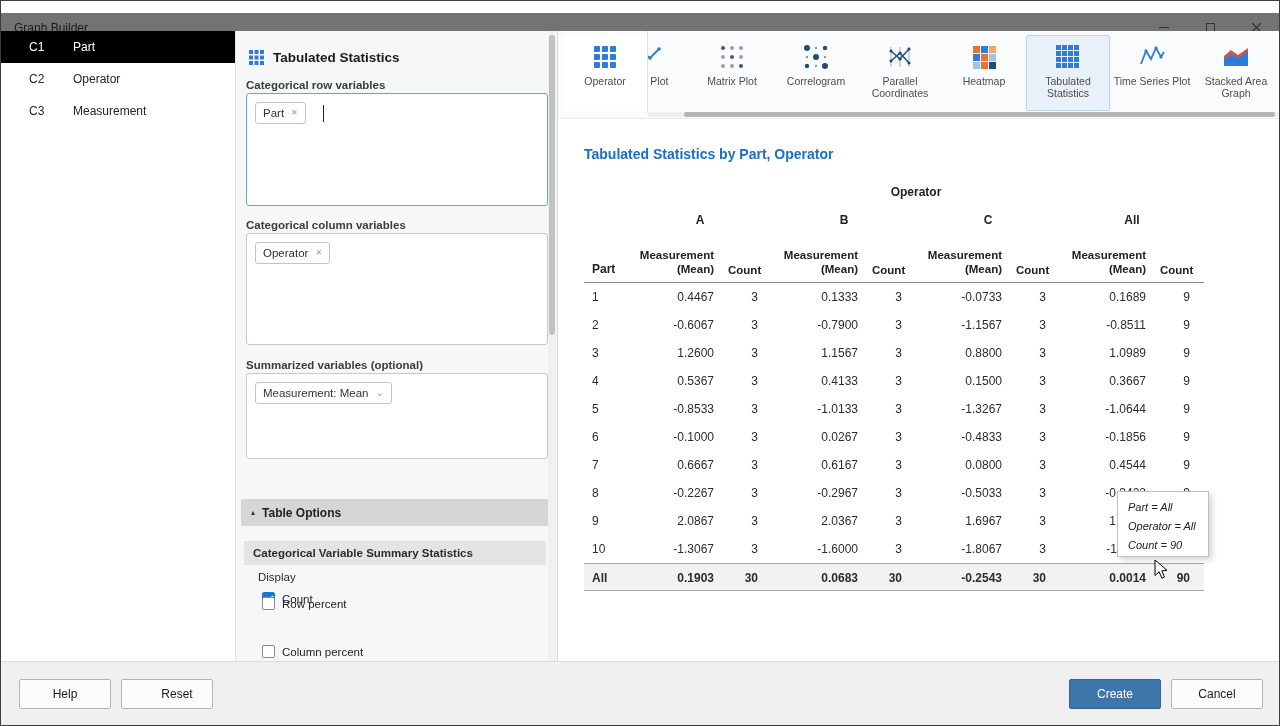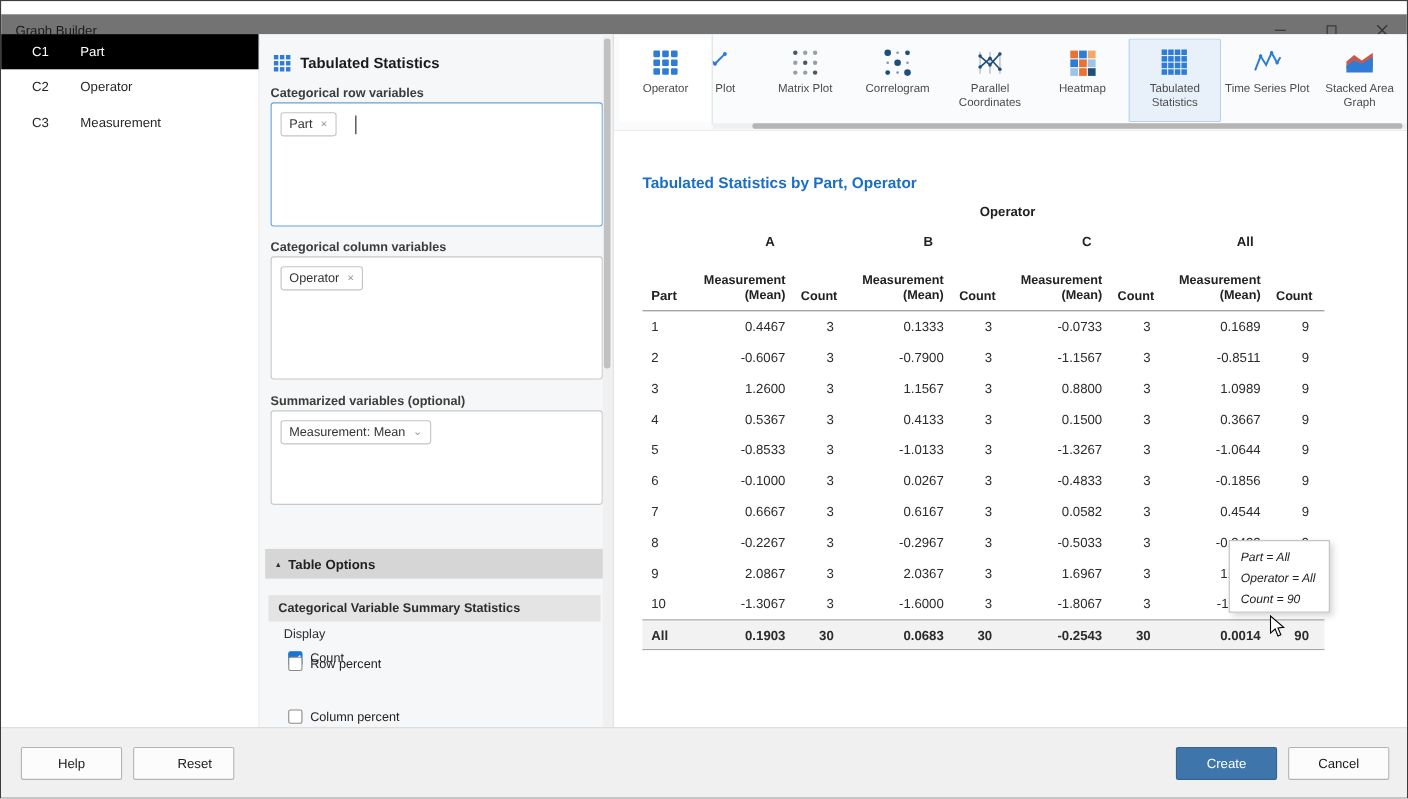--- a/index.html
+++ b/index.html
@@ -50,21 +50,21 @@
   .glabel { margin-top:3px; font-size:10.5px; line-height:12px; color:#4d4d4d; }
   .gallery-fixed { position:absolute; left:5px; top:4px; background:#fff; }
   .gallery-divider { position:absolute; left:89px; top:0; width:1px; height:82px; background:#e2e2e2; }
   .gallery-scroll { position:absolute; left:90px; top:4px; right:0; height:76px; overflow:hidden; }
   .gallery-scroll-inner { display:flex; margin-left:-42px; }
   .gal-hscroll { position:absolute; left:90px; right:0; bottom:1px; height:5px; background:#f0f0f0; }
   .gal-hthumb { position:absolute; left:36px; right:6px; top:0; height:5px; background:#b5b5b5; border-radius:2px; }
 
   
   .main { position:absolute; left:557px; top:118px; width:723px; height:542px; background:#fff; }
-  .report-title { position:absolute; left:26px; top:27px; font-size:14px; font-weight:bold; color:#1a6fc4;margin-top:12px; }
+  .report-title { position:absolute; left:26px; top:27px; font-size:14px; font-weight:bold; color:#1a6fc4; }
   .stats-table { position:absolute; left:26px; top:60px; width:620px; }
   .grid { display:grid; grid-template-columns:44px 100px 44px 100px 44px 100px 44px 100px 44px; }
   .op-row { height:26px; line-height:26px; }
   .op-span { grid-column:2 / 10; text-align:center; font-size:12px; font-weight:bold; color:#222; }
   .letters-row { height:30px; line-height:30px; }
   .gletter { grid-column:span 2; text-align:center; font-size:12px; font-weight:bold; color:#222; }
   .subhead-row { height:48px; border-bottom:1px solid #8f8f8f; }
   .sub-part { align-self:end; padding-left:8px; padding-bottom:6px; font-size:12px; font-weight:bold; color:#222; }
   .sub-meas { align-self:end; text-align:right; padding-right:14px; padding-bottom:6px; font-size:11.5px; font-weight:bold; line-height:14px; color:#222; }
   .sub-count { align-self:end; text-align:right; padding-right:14px; padding-bottom:6px; font-size:11.5px; font-weight:bold; color:#222; }
@@ -464,21 +464,21 @@
             <div class="num">3</div>
             <div class="num">-0.1856</div>
             <div class="num">9</div>
           </div>
           <div class="trow grid">
             <div class="part-cell">7</div>
             <div class="num">0.6667</div>
             <div class="num">3</div>
             <div class="num">0.6167</div>
             <div class="num">3</div>
-            <div class="num">0.0582</div>
+            <div class="num">0.0800</div>
             <div class="num">3</div>
             <div class="num">0.4544</div>
             <div class="num">9</div>
           </div>
           <div class="trow grid">
             <div class="part-cell">8</div>
             <div class="num">-0.2267</div>
             <div class="num">3</div>
             <div class="num">-0.2967</div>
             <div class="num">3</div>

